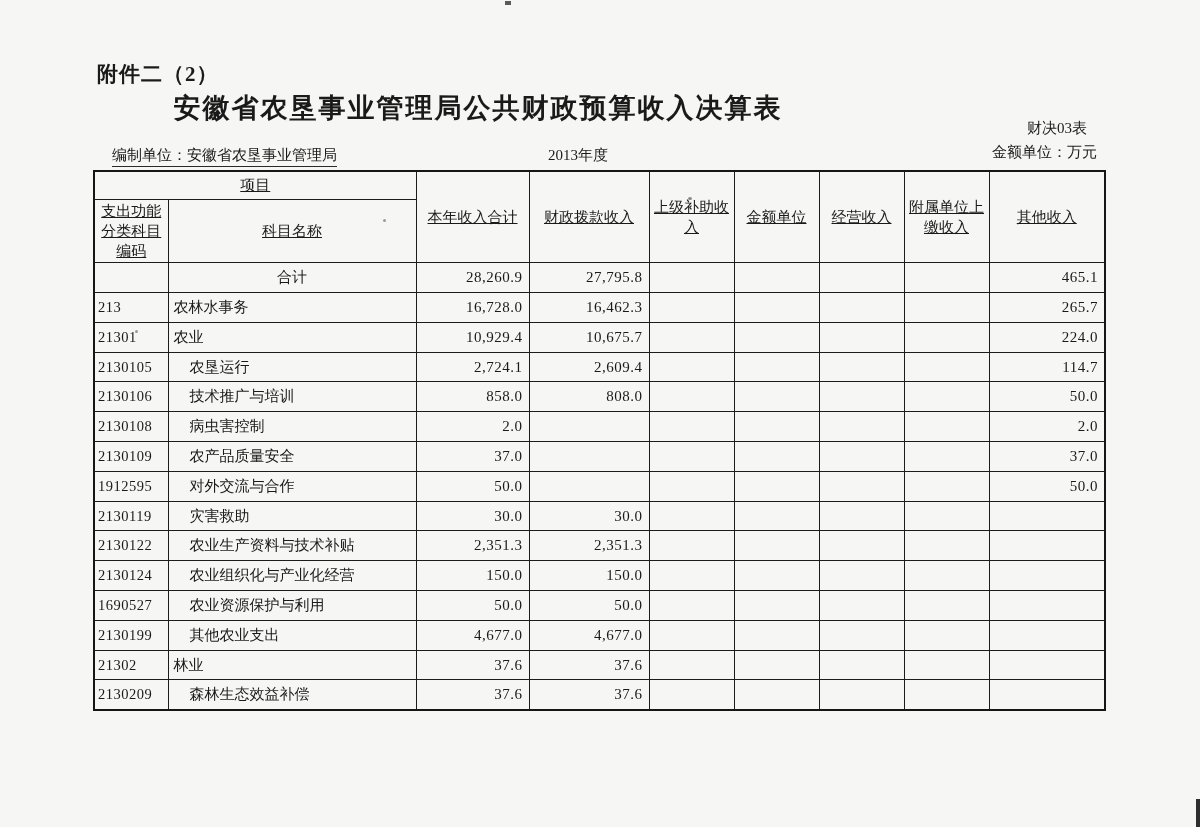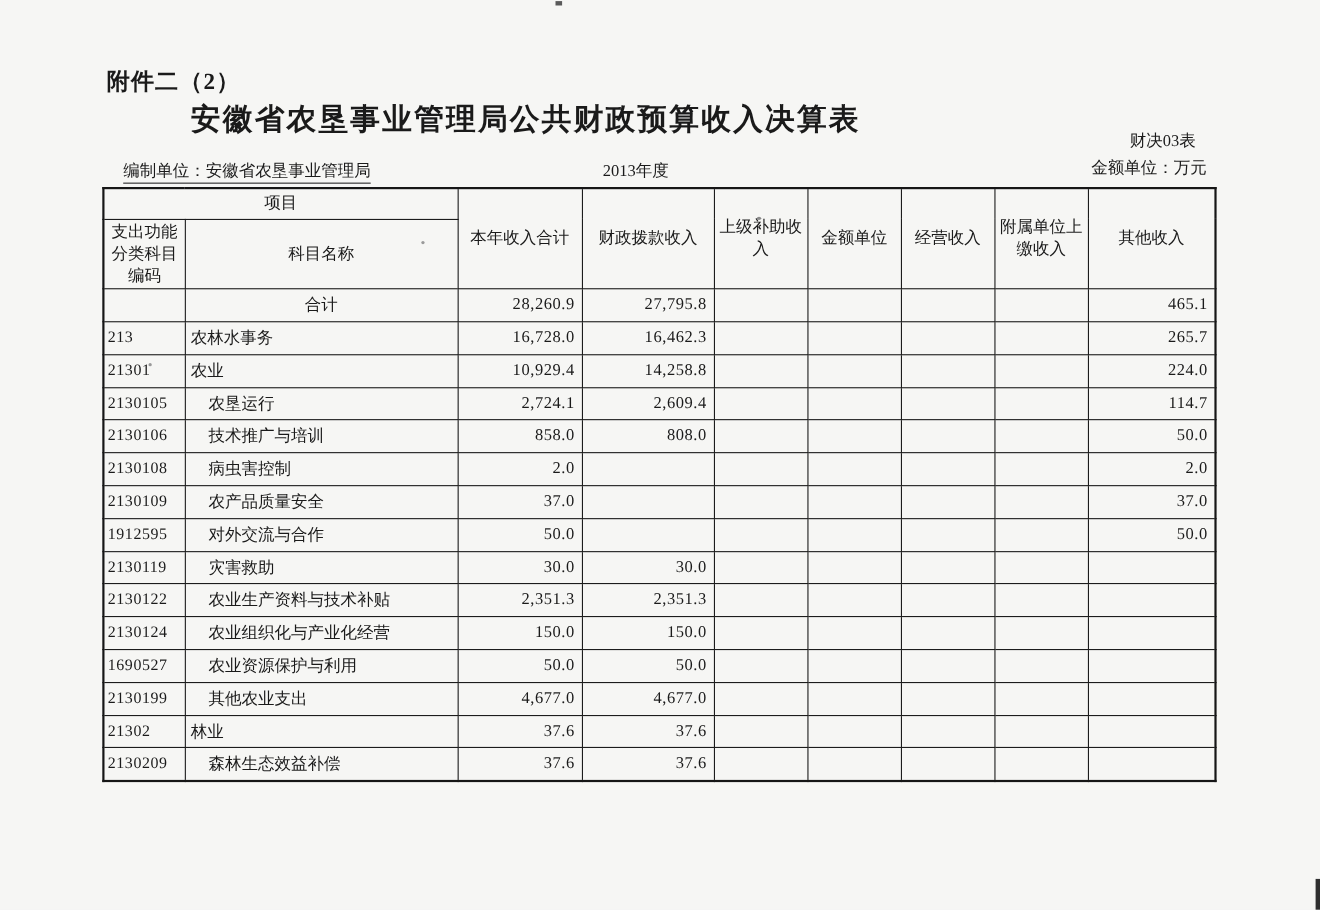--- a/index.html
+++ b/index.html
@@ -43,21 +43,21 @@
   table.acct {
     table-layout: fixed; border-collapse: collapse;
     width: 1011px; background: transparent;
   }
   table.acct, table.acct th, table.acct td {
     border: 1px solid #1c1c1c;
   }
   table.acct { border: 2px solid #161616; }
   table.acct th {
     font-weight: normal; font-size: 15px; text-align: center;
-    vertical-align: middle; line-height: 1.35; padding: 1px;
+    vertical-align: middle; line-height: 1.35; padding: 1px; text-decoration: underline;
   }
   th.code-head { white-space: pre-line; font-size: 14.5px; }
   tr.hdr-top { height: 28px; }
   tr.hdr-sub { height: 60px; }
   tbody tr { height: 29.8px; }
   tbody td { font-size: 15px; vertical-align: middle; overflow: hidden; }
   td.code-cell { padding-left: 3px; font-size: 14.5px; letter-spacing: 0.5px; }
   td.name-cell { padding-left: 5px; }
   td.name-cell.lvl-l2 { padding-left: 21px; }
   td.name-cell.lvl-total { text-align: center; padding-left: 0; }
@@ -142,21 +142,21 @@
           <td class="num-cell"></td>
           <td class="num-cell"></td>
           <td class="num-cell"></td>
           <td class="num-cell"></td>
           <td class="num-cell">265.7</td>
         </tr>
         <tr>
           <td class="code-cell">21301</td>
           <td class="name-cell lvl-l1">农业</td>
           <td class="num-cell">10,929.4</td>
-          <td class="num-cell">14,258.8</td>
+          <td class="num-cell">10,675.7</td>
           <td class="num-cell"></td>
           <td class="num-cell"></td>
           <td class="num-cell"></td>
           <td class="num-cell"></td>
           <td class="num-cell">224.0</td>
         </tr>
         <tr>
           <td class="code-cell">2130105</td>
           <td class="name-cell lvl-l2">农垦运行</td>
           <td class="num-cell">2,724.1</td>

